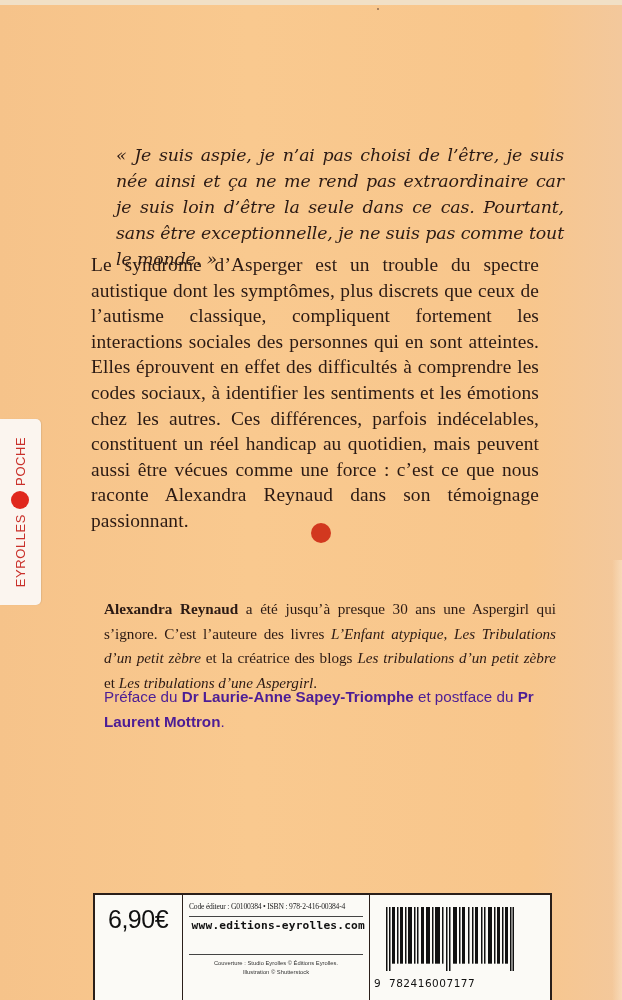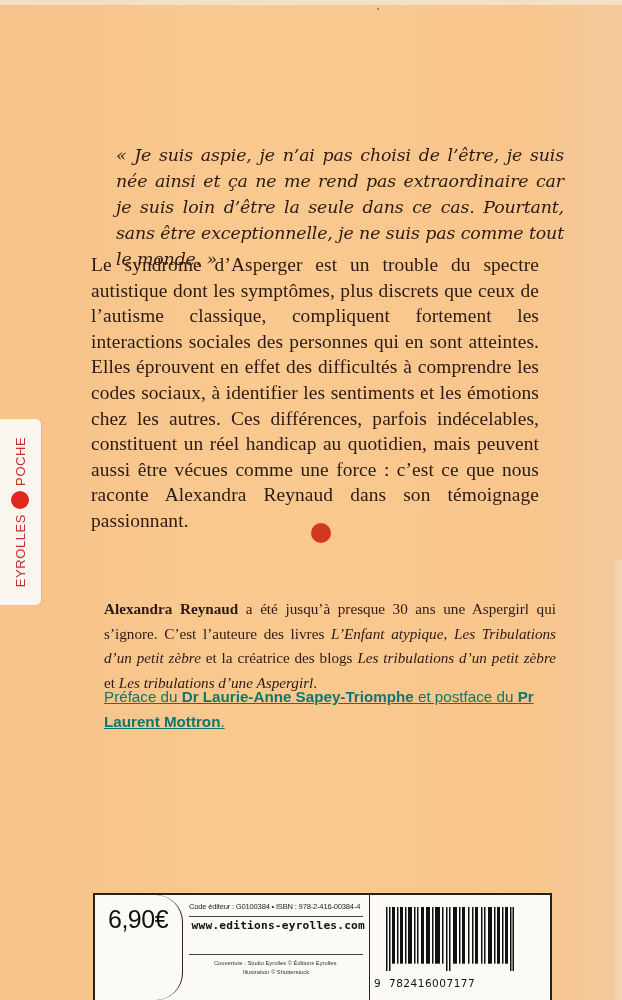--- a/index.html
+++ b/index.html
@@ -33,21 +33,21 @@
     }
     .author-bio {
       position: absolute; left: 104px; top: 597px; width: 452px;
       font-family: Liberation Serif, serif;
       font-size: 15.2px; line-height: 24.5px; color: #2b1a14;
       text-align: justify;
     }
     .preface {
       position: absolute; left: 104px; top: 685px; width: 452px;
       font-family: "Liberation Sans", sans-serif;
-      font-size: 15.2px; line-height: 24.5px; color: #0f766e; text-decoration: underline;
+      font-size: 15.2px; line-height: 24.5px; color: #4c1d95;
     }
     b { font-weight: bold; }
     i { font-style: italic; }
 
     .tab {
       position: absolute; left: 0; top: 419px; width: 41px; height: 186px;
       background: #fbf5ef; border-radius: 0 5px 5px 0;
       box-shadow: 1px 0 1px rgba(0,0,0,0.08);
     }
     .tab-inner {
@@ -59,33 +59,32 @@
     }
     .tab-dot { width: 18px; height: 18px; border-radius: 50%; background: #e0281d; display: inline-block; }
 
     .infobox {
       position: absolute; left: 93px; top: 893px; width: 459px; height: 107px;
       background: #fbfaf6; border: 2px solid #2a1f1a; border-bottom: none; box-sizing: border-box;
     }
     .price-cell {
       position: absolute; left: 0; top: 0; width: 87px; height: 105px;
       border-right: 1.5px solid #2a1f1a;
-      border-radius: 27px;
     }
     .price {
       position: absolute; left: 13px; top: 10px;
       font-family: "Liberation Sans", sans-serif; font-size: 25px; color: #111; letter-spacing: -0.5px;
     }
     .info-cell {
       position: absolute; left: 88px; top: 0; width: 186px; height: 105px;
       border-right: 1.5px solid #2a1f1a;
     }
     .code-line {
       position: absolute; left: 6px; top: 7px; width: 178px;
-      font-family: Liberation Sans, sans-serif; font-size: 7.6px; color: #222;
+      font-family: Liberation Serif, serif; font-size: 7.6px; color: #222;
       white-space: nowrap; letter-spacing: -0.2px;
     }
     .rule1 { position: absolute; left: 6px; top: 21px; width: 174px; height: 1px; background: #444; }
     .website {
       position: absolute; left: 6px; top: 24px; width: 176px;
       font-family: "DejaVu Sans Mono", monospace; font-weight: bold; font-size: 11.2px; color: #111;
       letter-spacing: 0.2px; white-space: nowrap; text-align: right;
     }
     .publisher-line {
       position: absolute; left: 6px; top: 40px; width: 178px; white-space: nowrap;

